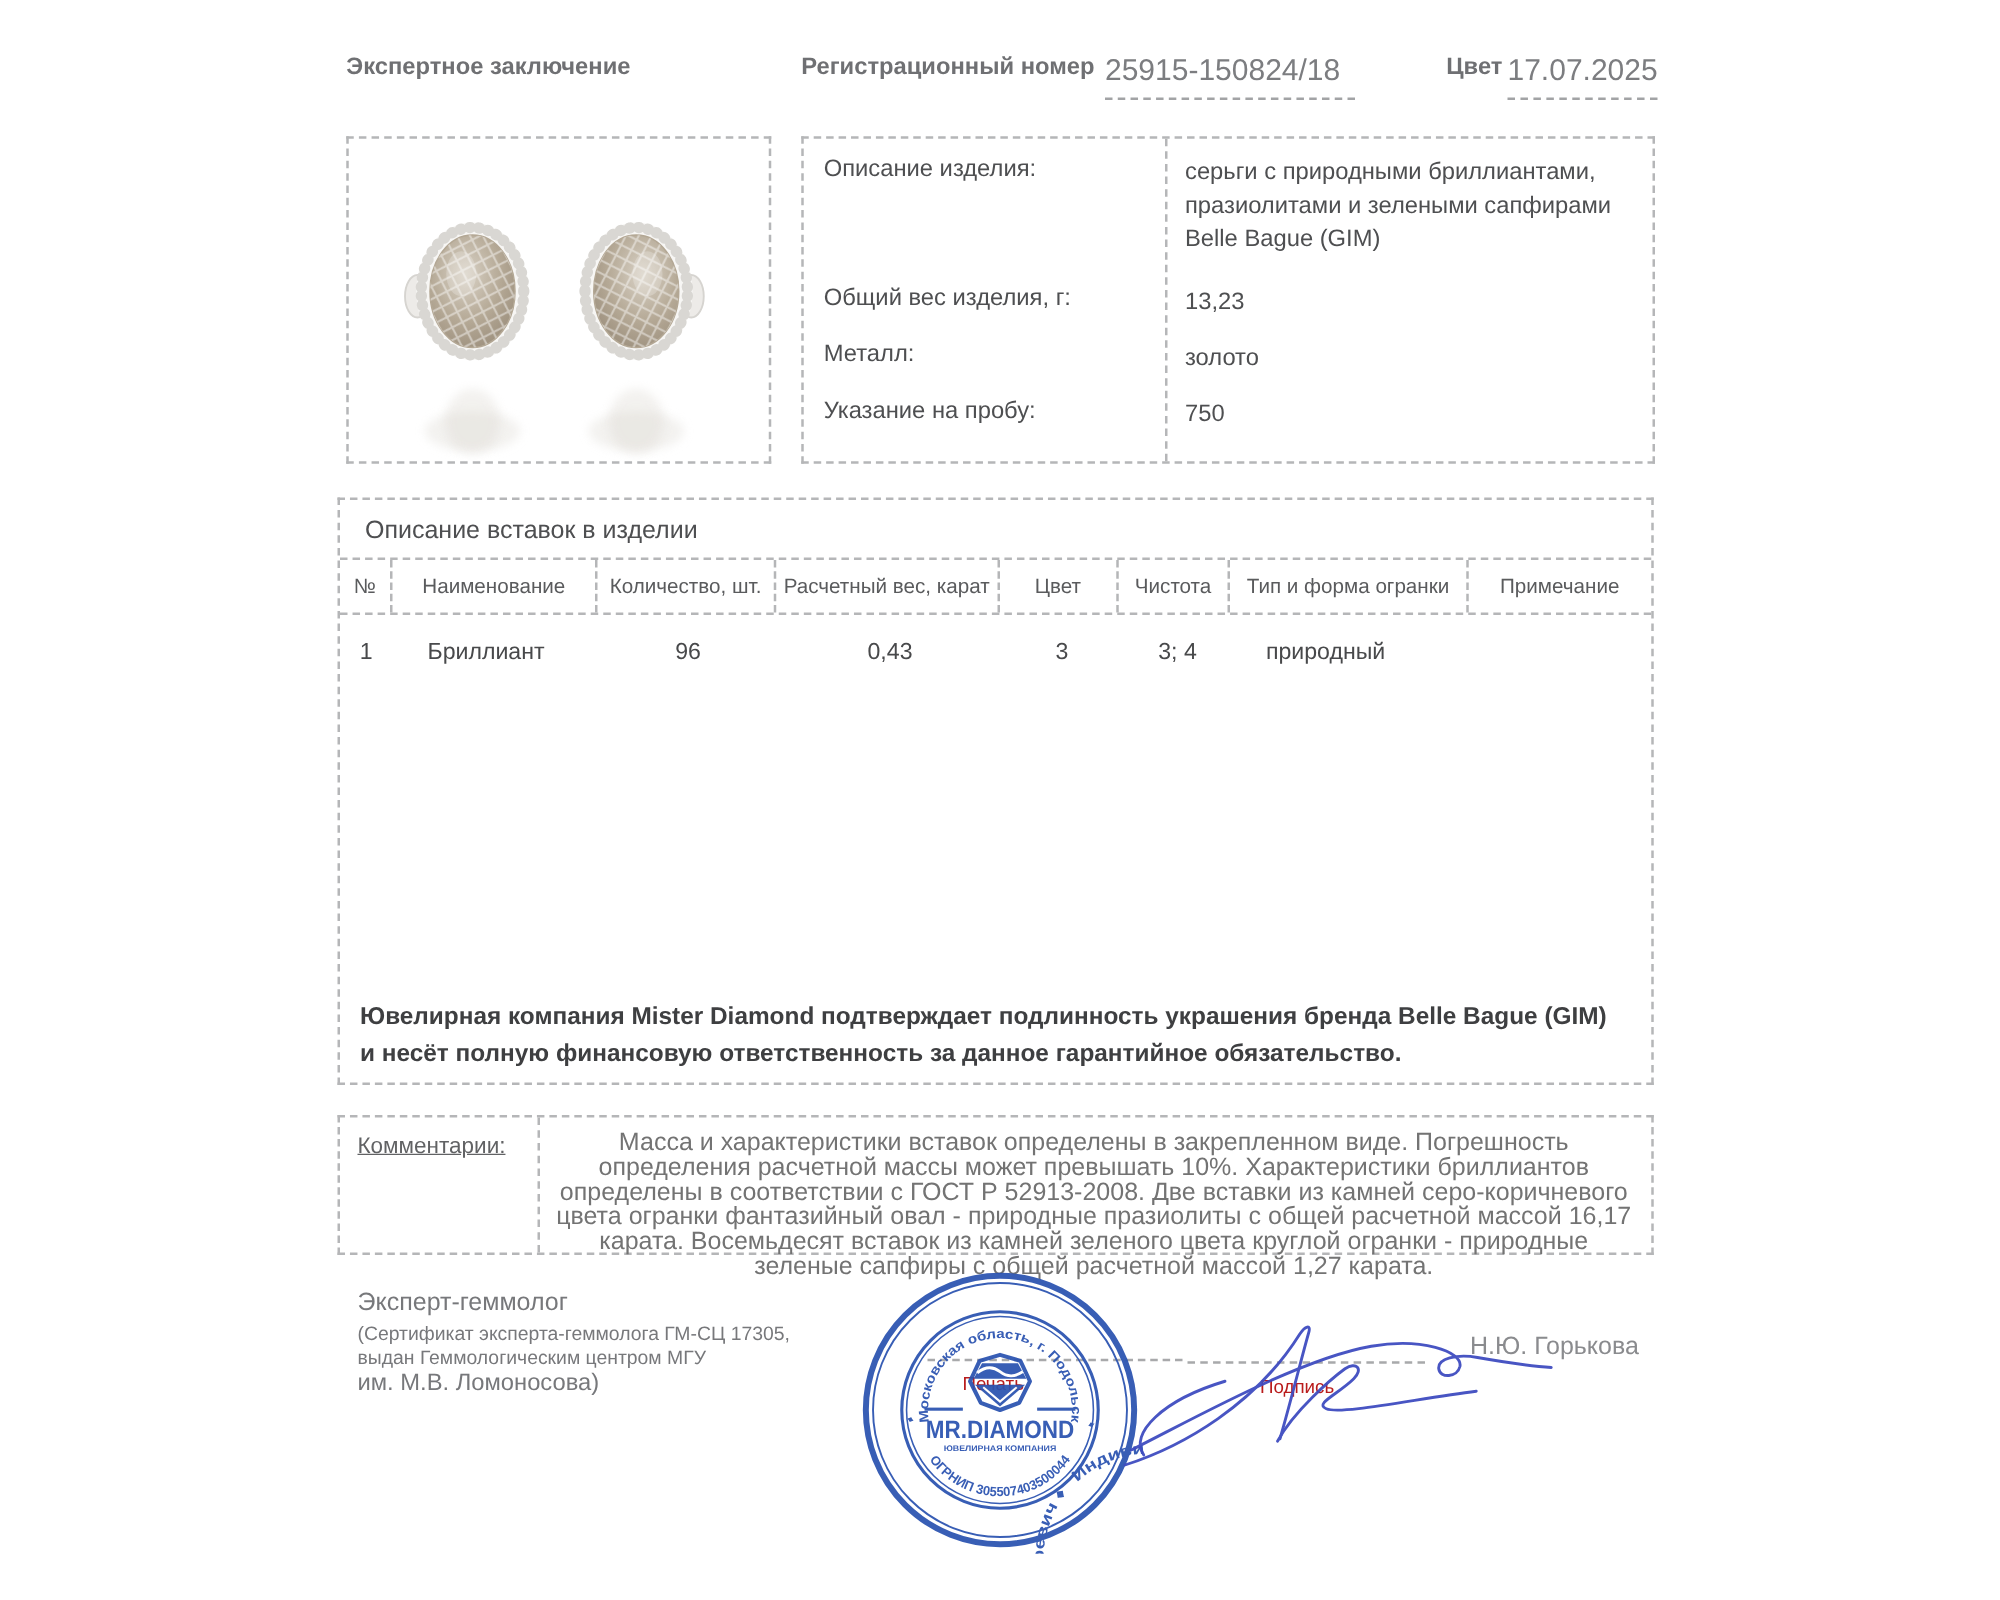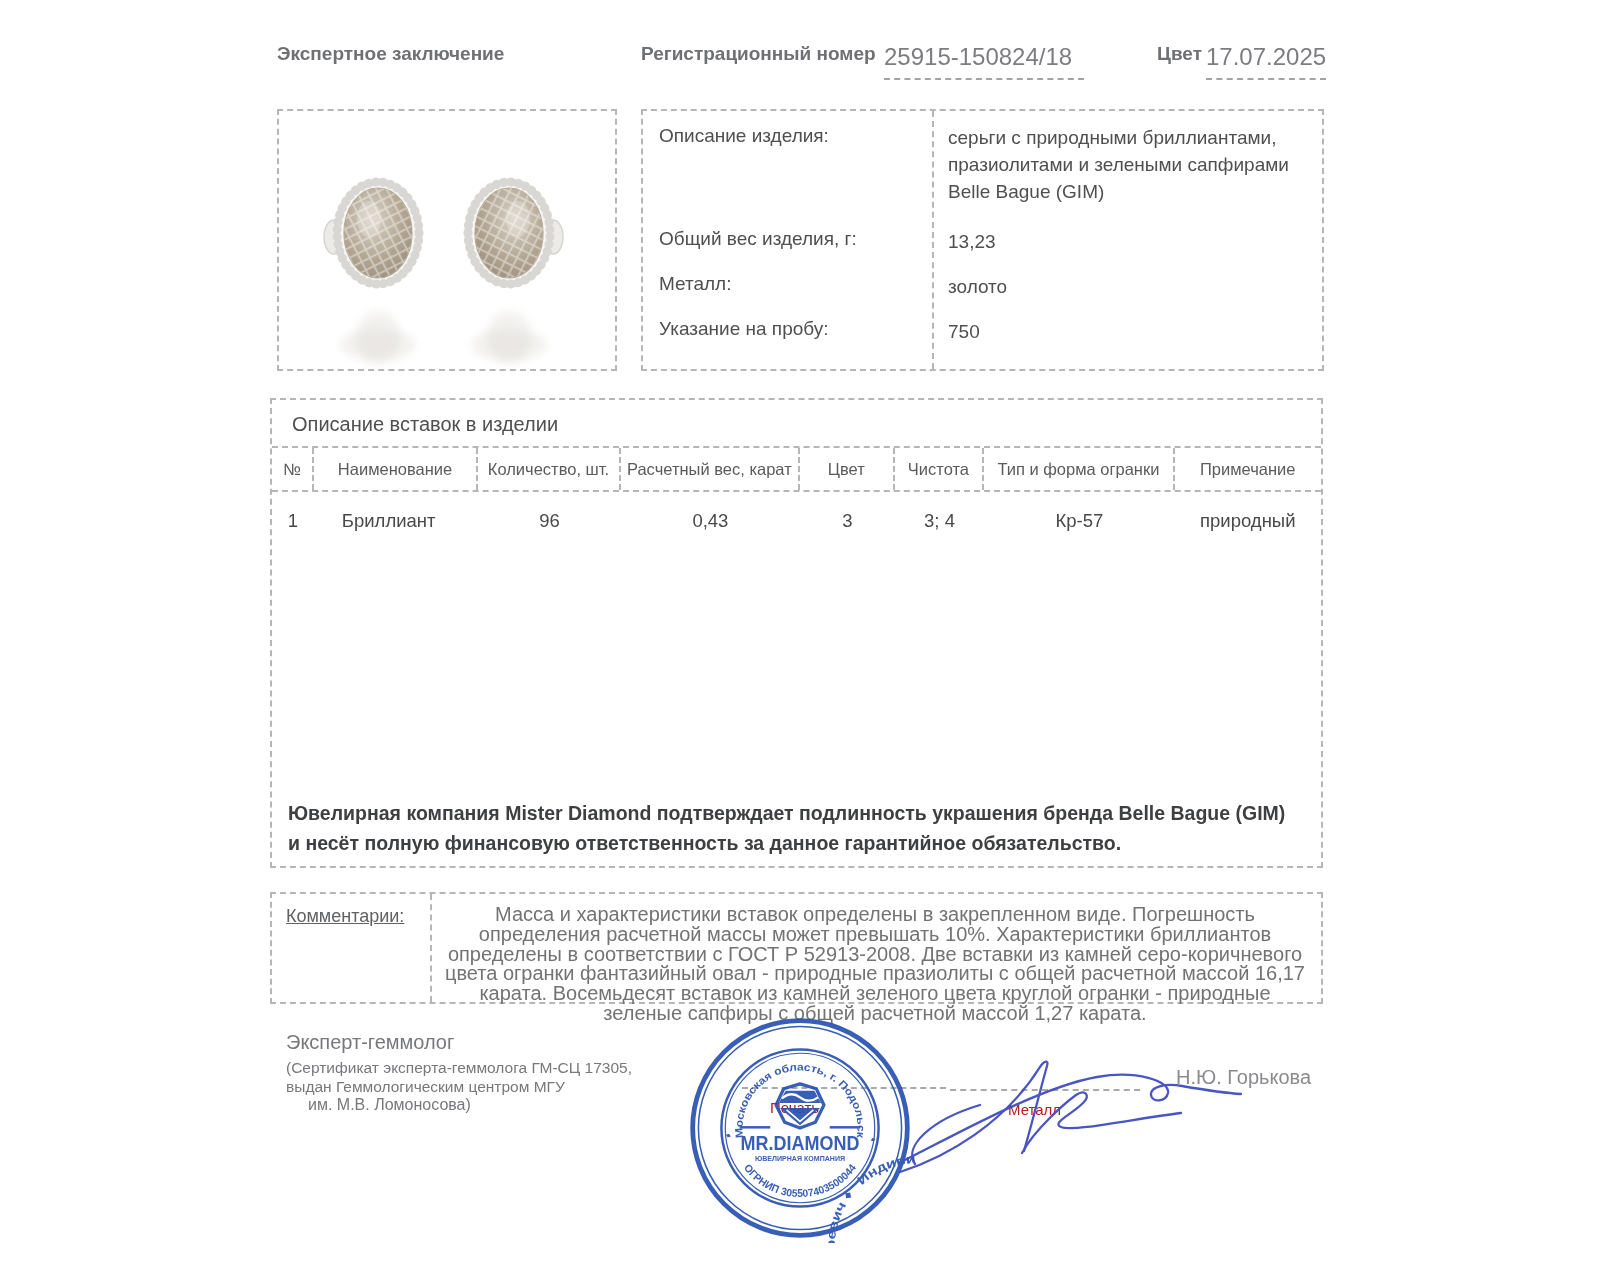--- a/index.html
+++ b/index.html
@@ -99,42 +99,41 @@
       <div class="hcell w7">Примечание</div>
     </div>
 
     <div class="drow" style="top:96px;">
       <div class="dcell w0">1</div>
       <div class="dcell w1 left">Бриллиант</div>
       <div class="dcell w2">96</div>
       <div class="dcell w3">0,43</div>
       <div class="dcell w4">3</div>
       <div class="dcell w5">3; 4</div>
-      <div class="dcell w6">Кр-57</div>
       <div class="dcell w7">природный</div>
     </div>
 
     <div class="guarantee">Ювелирная компания Mister Diamond подтверждает подлинность украшения бренда Belle Bague (GIM) и несёт полную финансовую ответственность за данное гарантийное обязательство.</div>
   </div>
 
   <div class="abs dashed-box" style="left:270px;top:892px;width:1053px;height:112px;">
     <div class="v-divider" style="left:158px;"></div>
     <div class="abs comments-label" style="left:14px;top:12px;text-decoration:underline;">Комментарии:</div>
     <div class="abs comments-text" style="left:172px;top:11px;width:862px;">Масса и характеристики вставок определены в закрепленном виде. Погрешность определения расчетной массы может превышать 10%. Характеристики бриллиантов определены в соответствии с ГОСТ Р 52913-2008. Две вставки из камней серо-коричневого цвета огранки фантазийный овал - природные празиолиты с общей расчетной массой 16,17 карата. Восемьдесят вставок из камней зеленого цвета круглой огранки - природные зеленые сапфиры с общей расчетной массой 1,27 карата.</div>
   </div>
 
   <div class="abs muted" style="left:286px;top:1031px;font-size:20px;">Эксперт-геммолог</div>
   <div class="abs muted" style="left:286px;top:1059px;font-size:15.5px;">(Сертификат эксперта-геммолога ГМ-СЦ 17305,</div>
   <div class="abs muted" style="left:286px;top:1078px;font-size:15.5px;">выдан Геммологическим центром МГУ</div>
-  <div class="abs muted" style="left:286px;top:1096px;font-size:16px;margin-left:22px;">им. М.В. Ломоносова)</div>
+  <div class="abs muted" style="left:286px;top:1096px;font-size:19px;">им. М.В. Ломоносова)</div>
 
   <div class="abs field-line" style="left:742px;top:1087px;width:204px;"></div>
   <div class="abs field-caption" style="left:770px;top:1099px;">Печать</div>
   <div class="abs field-line" style="left:950px;top:1089px;width:190px;"></div>
-  <div class="abs field-caption" style="left:1008px;top:1101px;">Металл</div>
+  <div class="abs field-caption" style="left:1008px;top:1101px;">Подпись</div>
   <div class="abs expert-name" style="left:1176px;top:1066px;">Н.Ю. Горькова</div>
 
   <svg class="abs stamp-svg" style="left:685px;top:1013px;z-index:2;" width="230" height="230" viewBox="0 0 240 240">
     <defs>
       <path id="outerRing" d="M 120 208 A 88 88 0 1 1 119.9 208"></path>
       <path id="innerTop" d="M 63.6 140.5 A 60 60 0 1 1 176.4 140.5"></path>
       <path id="innerBottom" d="M 57.6 156 A 72 72 0 0 0 182.4 156"></path>
     </defs>
     <g fill="none" stroke="#2a52b0">
       <circle cx="120" cy="120" r="112" stroke-width="5"></circle>

